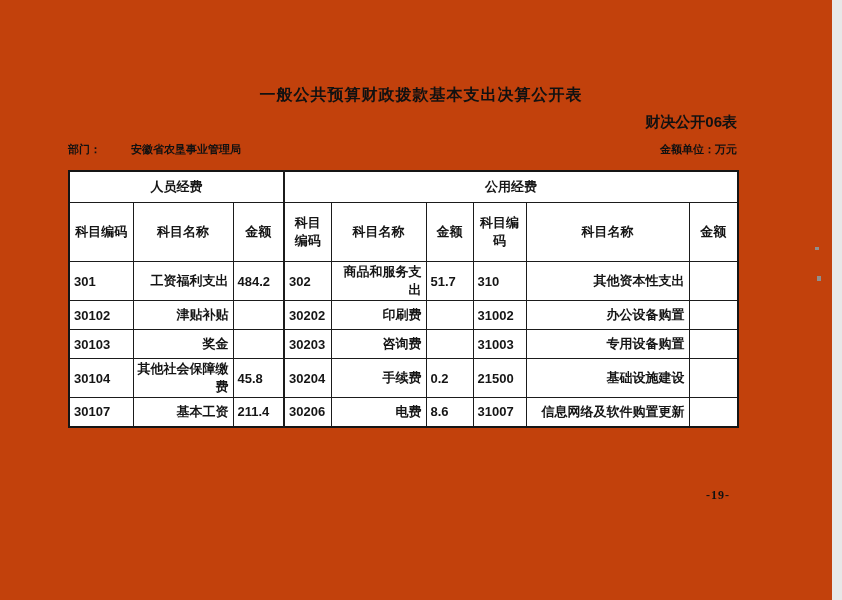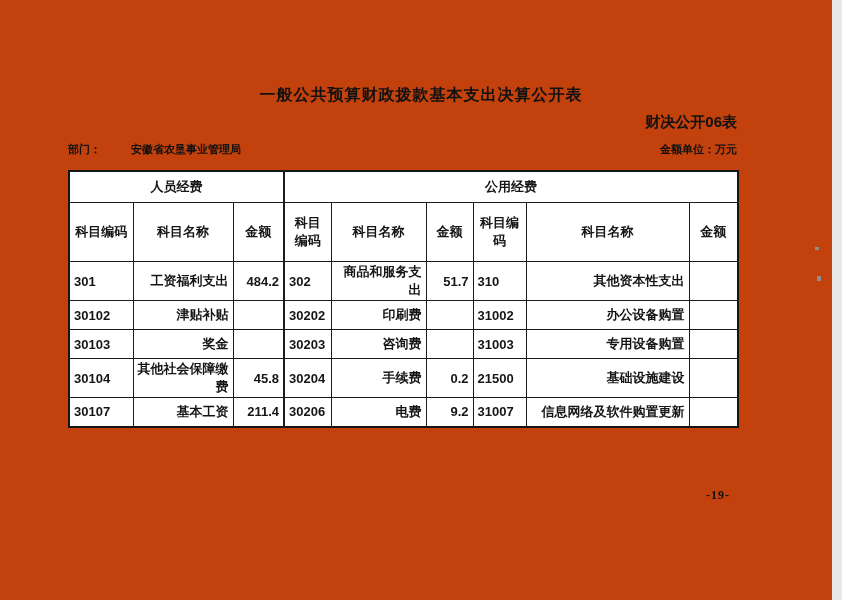--- a/index.html
+++ b/index.html
@@ -41,21 +41,21 @@
     padding: 1px 4px;
     overflow: hidden;
     background: #fff;
   }
   table.budget { border: 2px solid #151515; }
   tr.group-row th { height: 28px; text-align: center; font-weight: bold; }
   tr.cols-row th { height: 56px; text-align: center; font-weight: bold; }
   tbody tr { height: 29px; }
   td.code { text-align: left; padding-left: 6px; }
   td.name { text-align: right; }
-  td.amount { text-align: right; padding-right: 5px; margin-left: 48px; }
+  td.amount { text-align: left; padding-right: 5px; margin-left: 48px; }
   .group-sep { border-left-width: 2px !important; margin-left: 16px; }
   .page-number {
     position: absolute; top: 488px; left: 668px; width: 100px;
     text-align: center;
     font-size: 12px; font-weight: bold; letter-spacing: 1px;
     font-family: "Liberation Serif", "DejaVu Serif", serif;
   }
   .speck { position: absolute; background: #8f8f8f; }
   .speck-1 { top: 247px; left: 815px; width: 4px; height: 3px; }
   .speck-2 { top: 276px; left: 817px; width: 4px; height: 5px; }
@@ -150,21 +150,21 @@
             <td class="code">21500</td>
             <td class="name">基础设施建设</td>
             <td class="amount"></td>
           </tr>
           <tr>
             <td class="code">30107</td>
             <td class="name">基本工资</td>
             <td class="amount">211.4</td>
             <td class="code group-sep">30206</td>
             <td class="name">电费</td>
-            <td class="amount">9.2</td>
+            <td class="amount">8.6</td>
             <td class="code">31007</td>
             <td class="name">信息网络及软件购置更新</td>
             <td class="amount"></td>
           </tr>
         </tbody>
     </table>
   </div>
 
   <div class="page-number">-19-</div>
 

